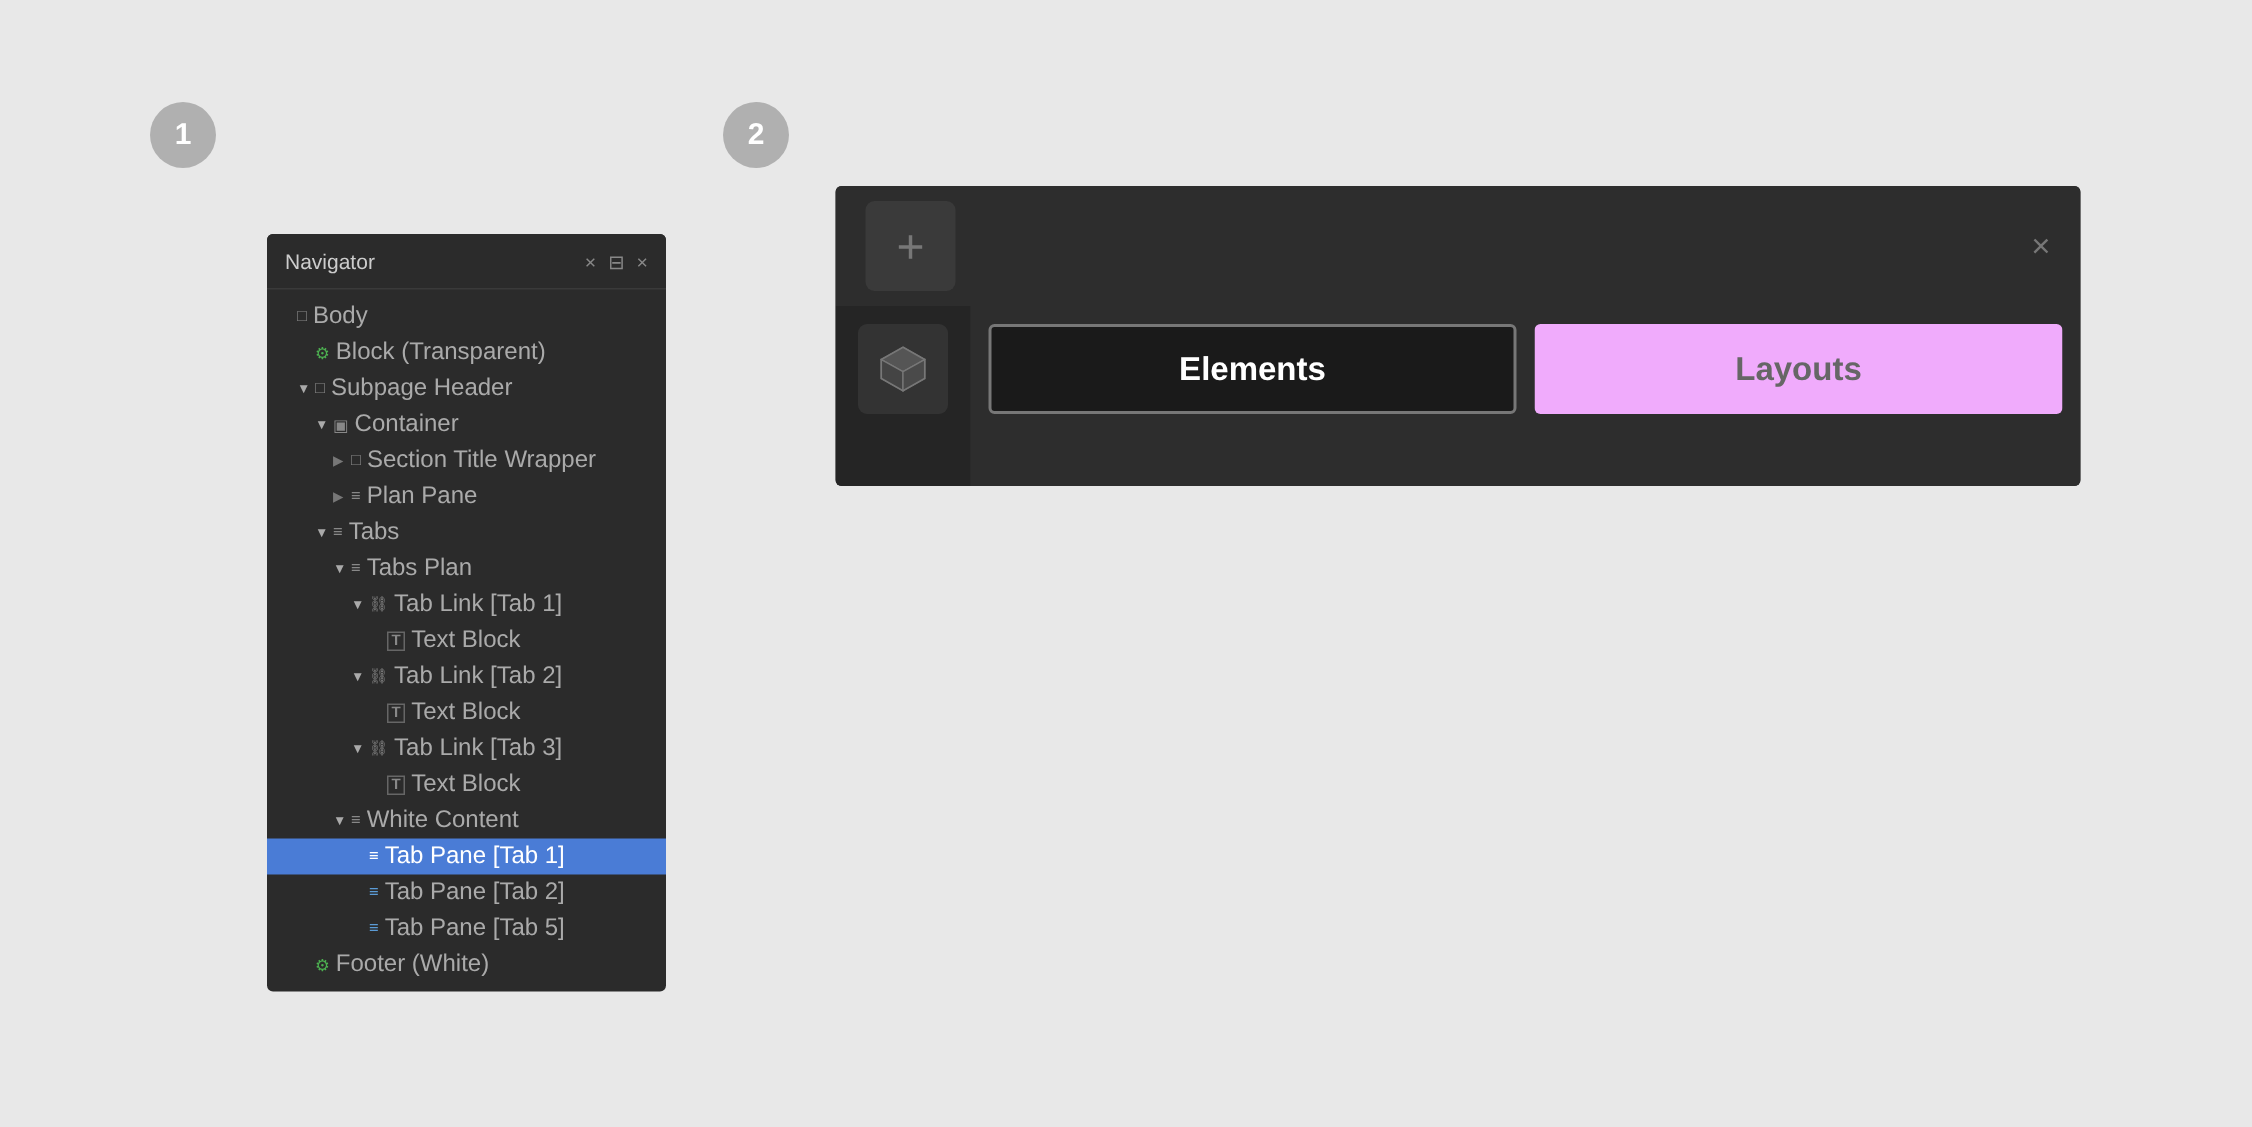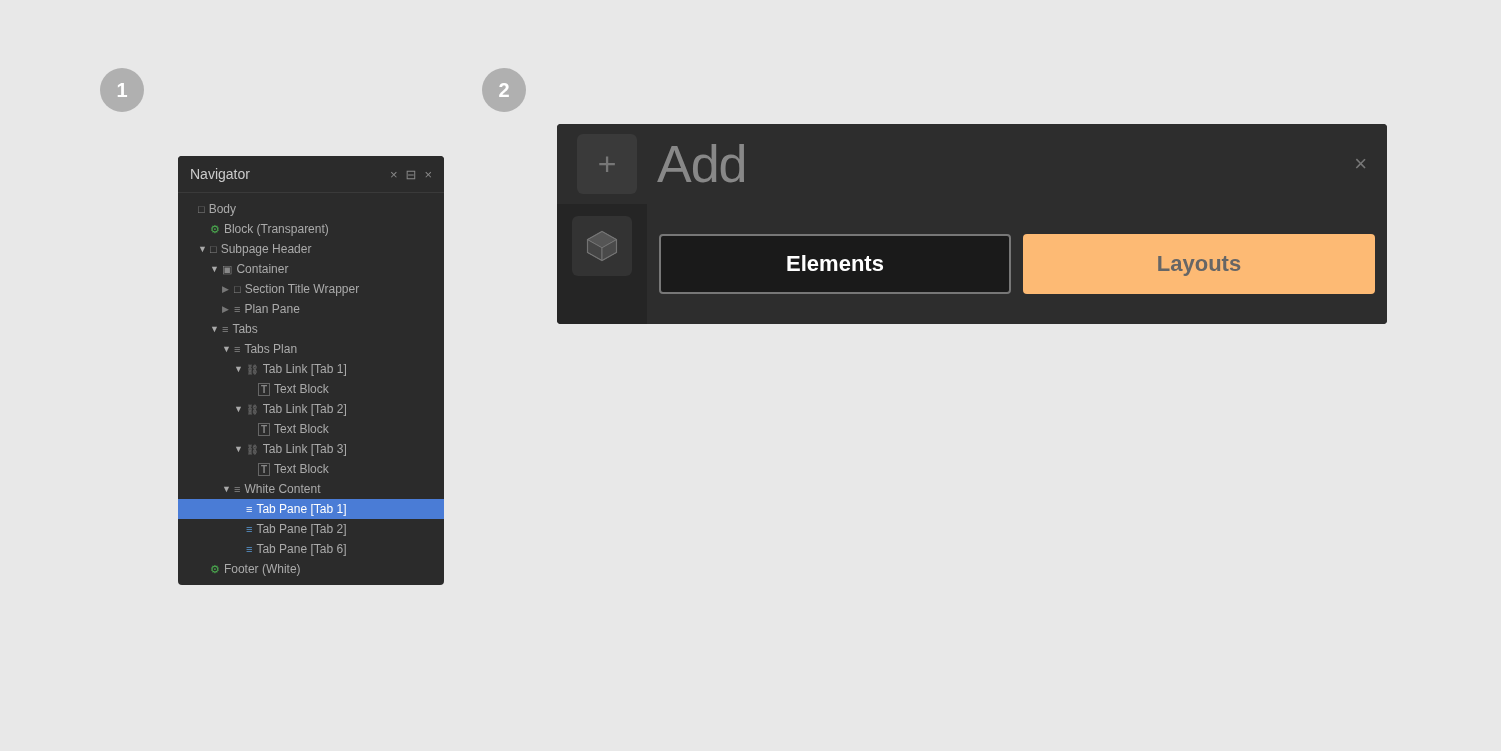--- a/index.html
+++ b/index.html
@@ -112,21 +112,21 @@
     }
 
     .item-icon {
       margin-right: 4px;
       font-size: 11px;
       display: inline-flex;
       align-items: center;
     }
 
     .item-label {
-      font-size: 12px;
+      font-size: 16px;
     }
 
     
     .icon-green { color: #4caf50; }
     .icon-gray { color: #888; }
     .icon-blue { color: #5b9bd5; }
 
     
     .add-panel {
       position: absolute;
@@ -207,21 +207,20 @@
       border-radius: 6px;
       display: flex;
       align-items: center;
       justify-content: center;
       cursor: pointer;
     }
 
     .add-panel-buttons {
       flex: 1;
       display: flex;
-      align-items: center;
       padding: 12px;
       gap: 12px;
       background: #2d2d2d;
     }
 
     .tab-button {
       flex: 1;
       height: 60px;
       border-radius: 4px;
       font-size: 22px;
@@ -233,21 +232,21 @@
       justify-content: center;
     }
 
     .tab-button.active {
       background: #1a1a1a;
       color: white;
       border-color: #777;
     }
 
     .tab-button.inactive {
-      background: #fdba74;
+      background: #f0abfc;
       color: #666;
       border-color: transparent;
     }
 
     
     .cube-svg {
       width: 36px;
       height: 36px;
     }
   </style>
@@ -371,38 +370,37 @@
 
     <div class="tree-item indent-5">
       <span class="item-arrow"></span>
       <span class="item-icon icon-blue">≡</span>
       <span class="item-label">Tab Pane [Tab 2]</span>
     </div>
 
     <div class="tree-item indent-5">
       <span class="item-arrow"></span>
       <span class="item-icon icon-blue">≡</span>
-      <span class="item-label">Tab Pane [Tab 6]</span>
+      <span class="item-label">Tab Pane [Tab 5]</span>
     </div>
 
     <div class="tree-item indent-2">
       <span class="item-arrow"></span>
       <span class="item-icon icon-green">⚙</span>
       <span class="item-label">Footer (White)</span>
     </div>
 
   </div>
 </div>
 
 <div class="add-panel">
   <div class="add-panel-header">
     <div class="add-icon-box">
       <span class="add-icon-plus">+</span>
     </div>
-    <span class="add-title">Add</span>
     <button class="add-close-btn">×</button>
   </div>
   <div class="add-panel-content">
     <div class="add-panel-sidebar">
       <div class="sidebar-icon-box">
         <svg class="cube-svg" viewBox="0 0 40 40" fill="none" xmlns="http://www.w3.org/2000/svg">
           <polygon points="20,4 36,13 36,27 20,36 4,27 4,13" stroke="#777" stroke-width="1.5" fill="#3a3a3a"></polygon>
           <line x1="20" y1="4" x2="20" y2="36" stroke="#666" stroke-width="1"></line>
           <line x1="4" y1="13" x2="36" y2="13" stroke="#666" stroke-width="1"></line>
           <polygon points="20,4 36,13 20,22 4,13" fill="#555" stroke="#777" stroke-width="1"></polygon>

